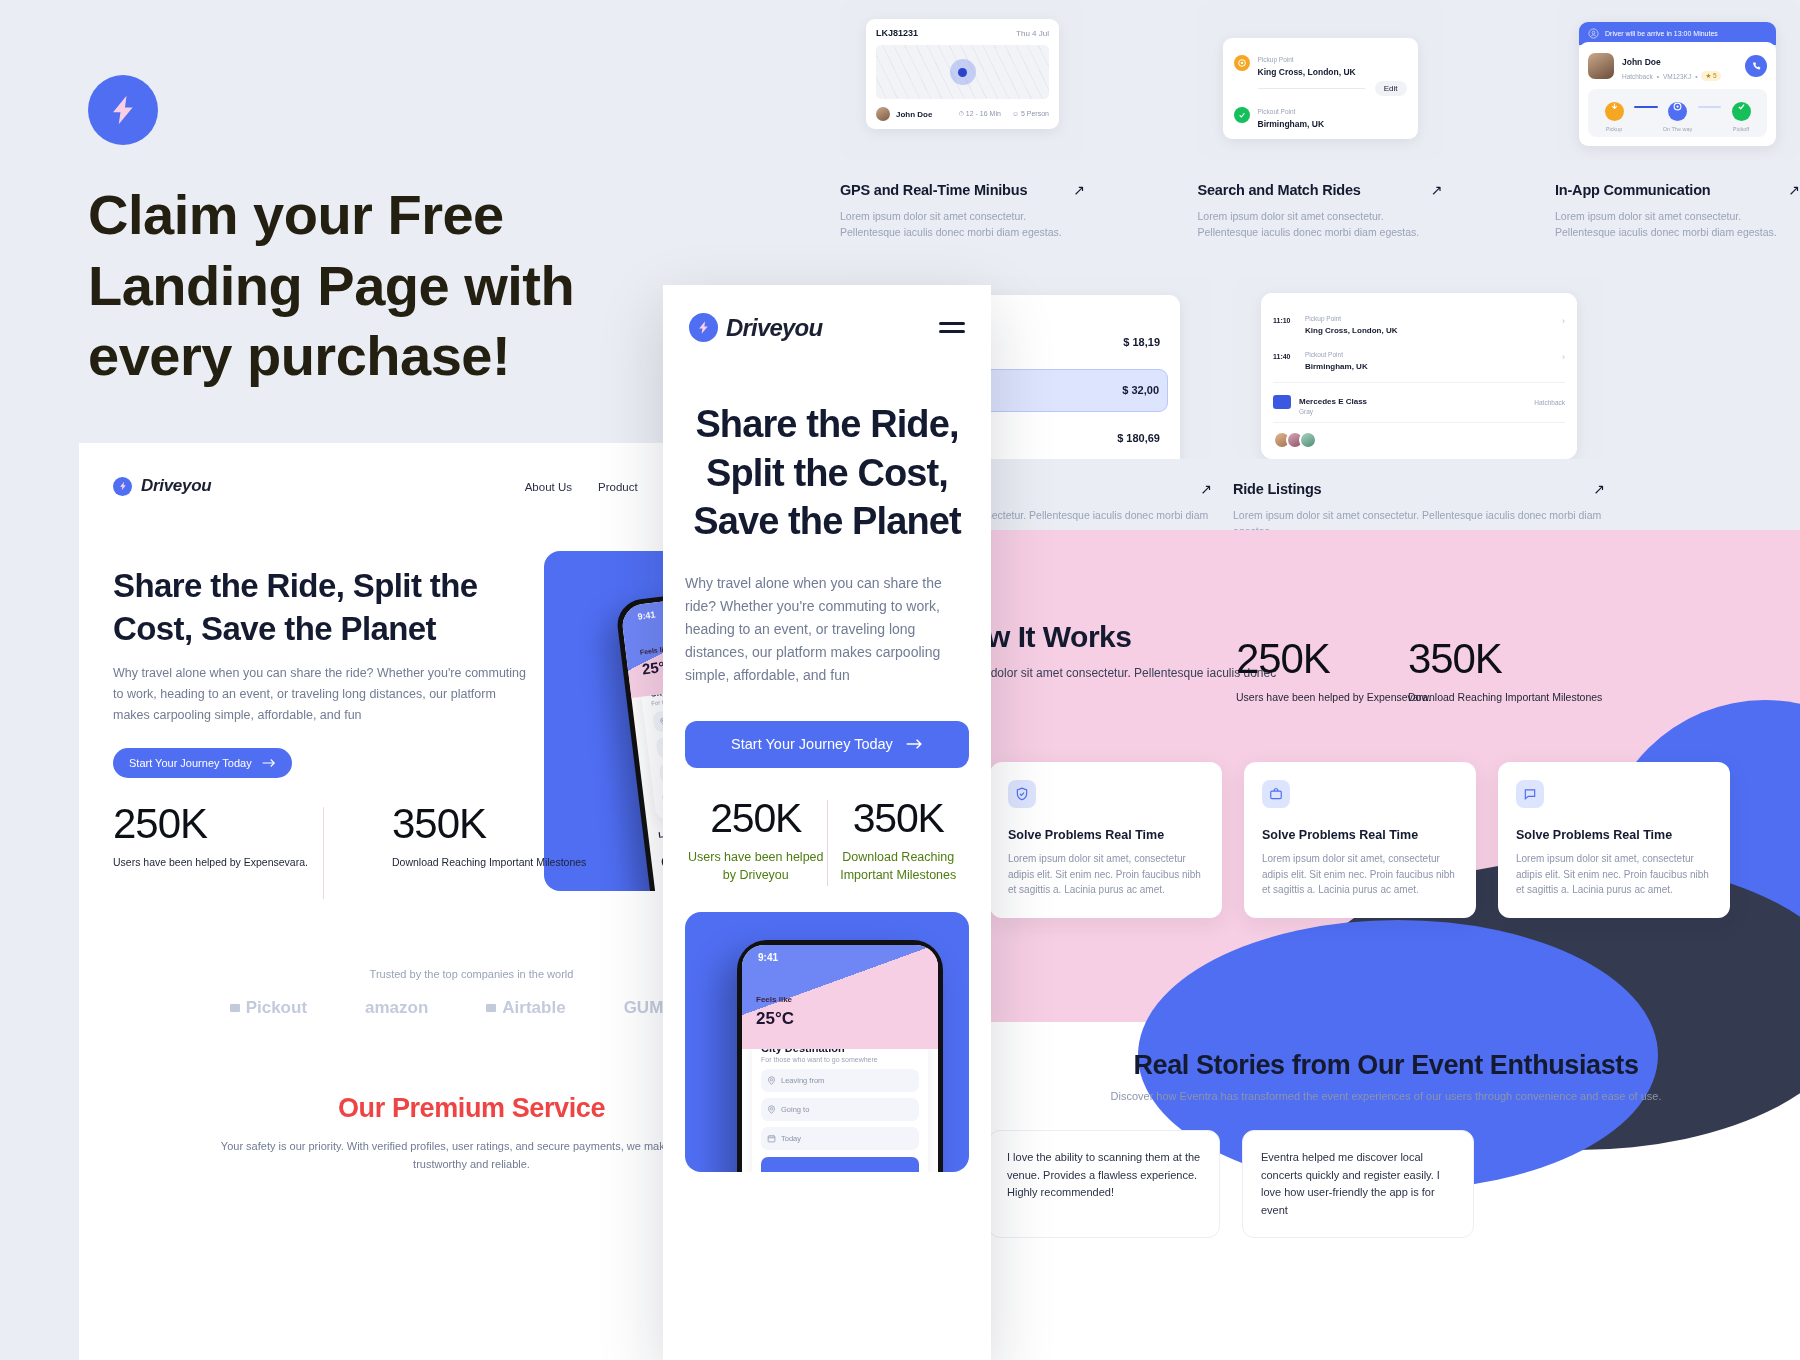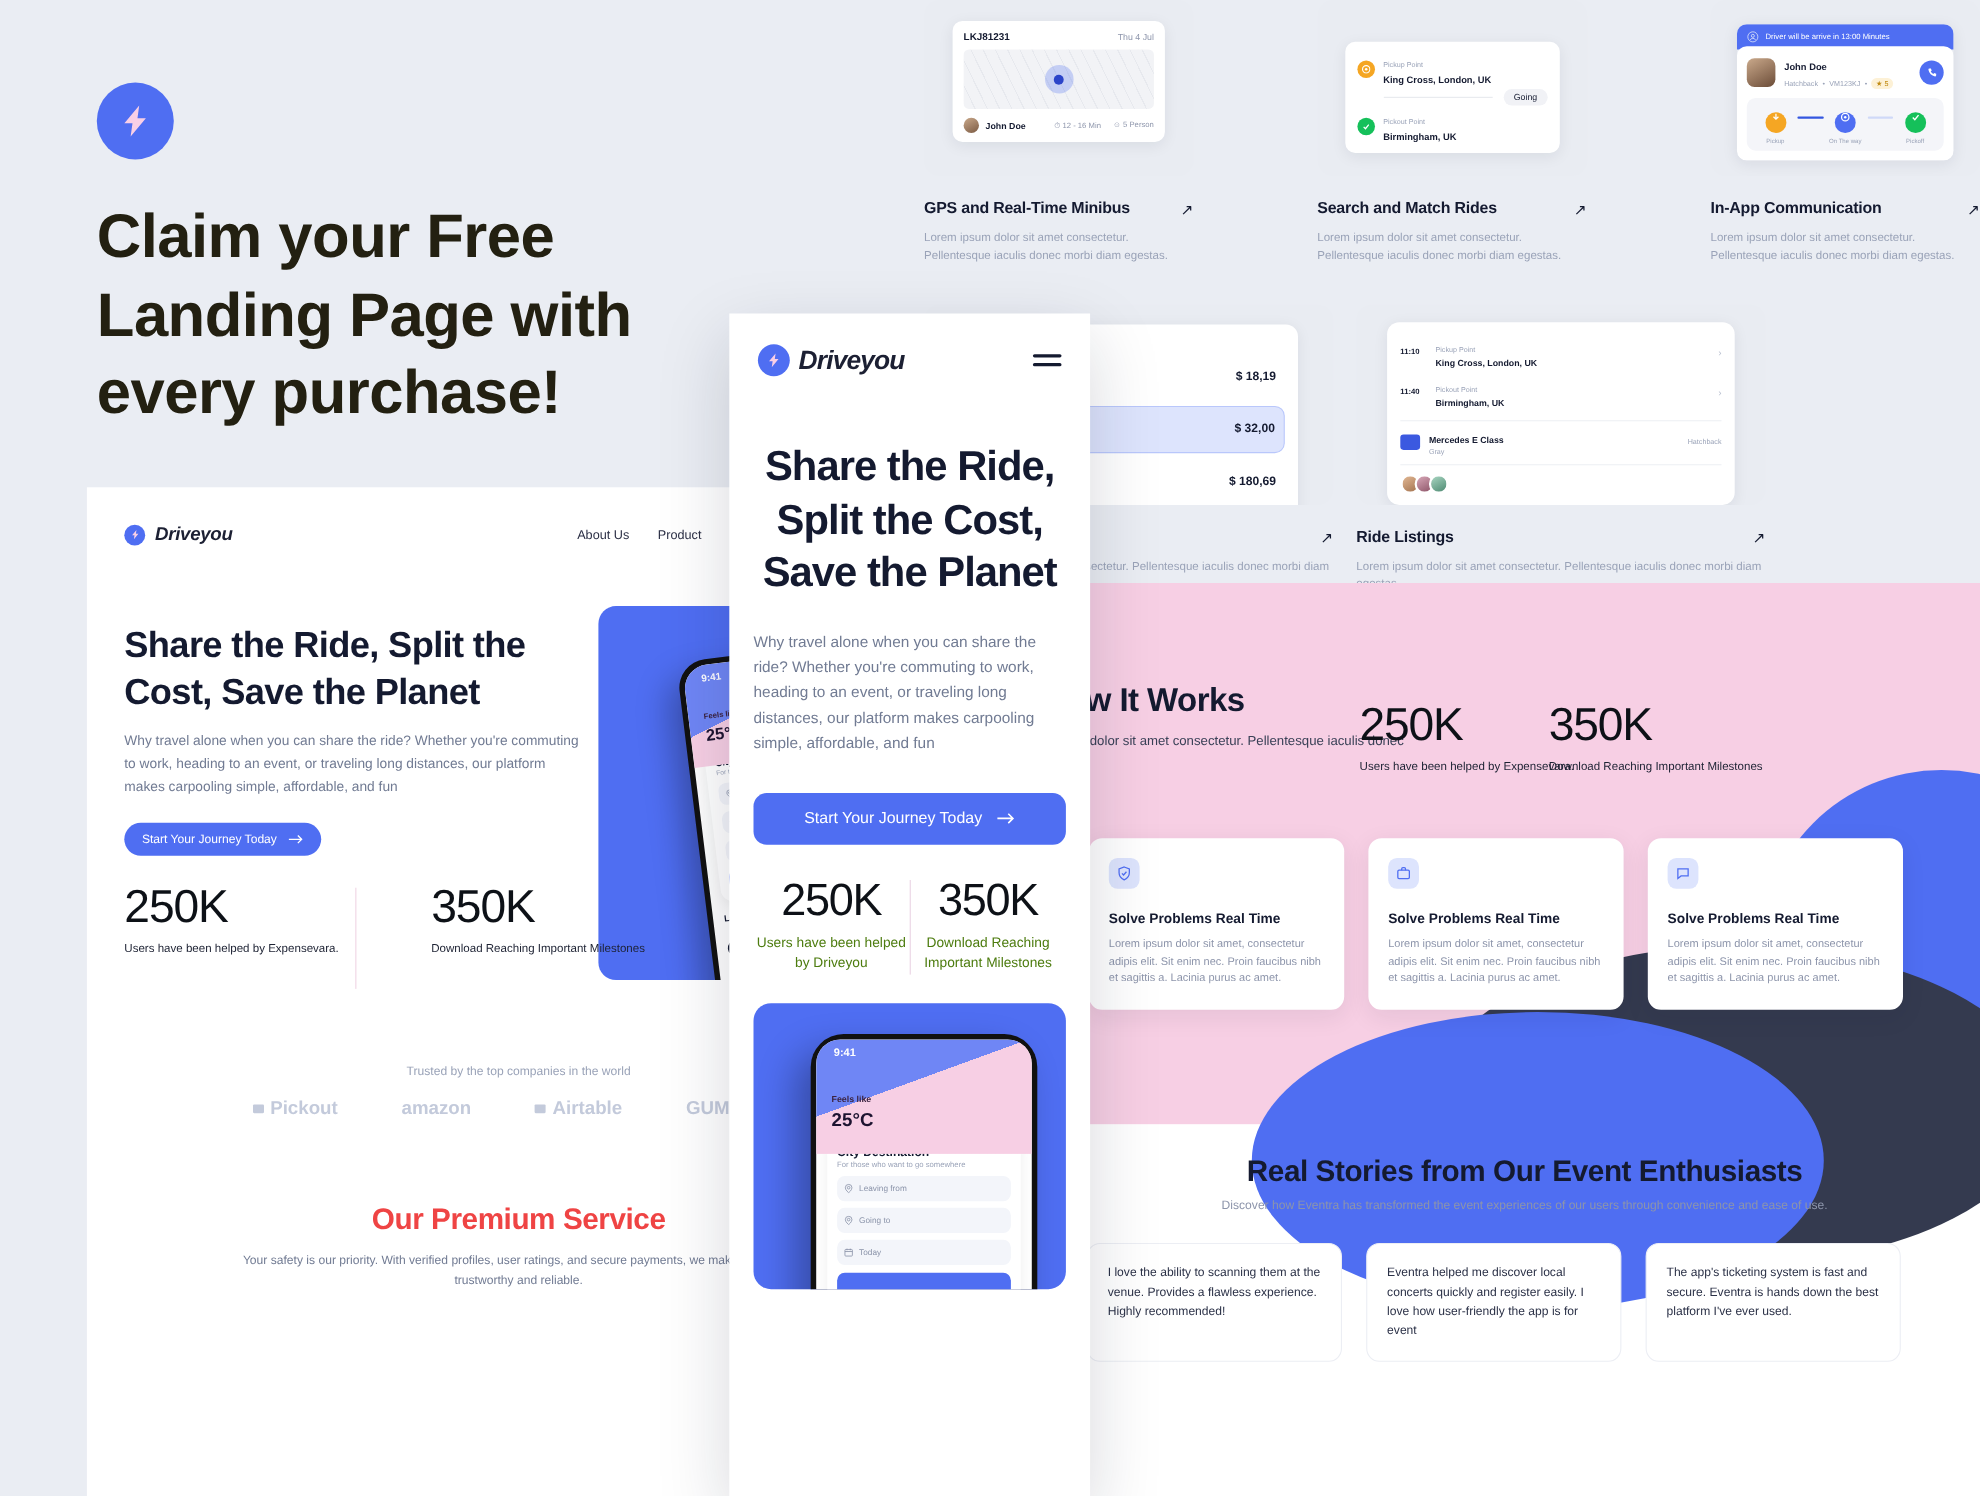--- a/index.html
+++ b/index.html
@@ -376,21 +376,21 @@
                     <circle cx="12" cy="12" r="3.5" fill="#fff"></circle>
                   </svg>
                 </span>
               <span>
                 <span class="pt-lbl">Pickup Point</span>
                 <span class="pt-val" style="display:block">King Cross, London, UK</span>
               </span>
             </div>
             <div class="pt-mid">
               <span class="pt-rule"></span>
-              <button class="pt-edit">Going</button>
+              <button class="pt-edit">Edit</button>
             </div>
             <div class="pt-line">
               <span class="pt-ic gr">
                   <svg viewBox="0 0 24 24">
                     <path d="M5 13l5 5 9-11" stroke="#fff" stroke-width="3.4" fill="none"></path>
                   </svg>
                 </span>
               <span>
                 <span class="pt-lbl">Pickout Point</span>
                 <span class="pt-val" style="display:block">Birmingham, UK</span>
@@ -591,21 +591,20 @@
         <div class="sc-t">Solve Problems Real Time</div>
         <div class="sc-d">Lorem ipsum dolor sit amet, consectetur adipis elit. Sit enim nec. Proin faucibus nibh et sagittis a. Lacinia purus ac amet.</div>
       </div>
     </div>
 
     <div class="strip-tt">Real Stories from Our  Event Enthusiasts</div>
     <div class="strip-ts">Discover how Eventra has transformed the event experiences of our users through convenience and ease of use.</div>
     <div class="tm-row">
       <div class="tm">I love the ability to scanning them at the venue. Provides a flawless experience. Highly recommended!</div>
       <div class="tm">Eventra helped me discover local concerts quickly and register easily. I love how user-friendly the app is for event</div>
-      <div class="tm">The app's ticketing system is fast and secure. Eventra is hands down the best platform I've ever used.</div>
     </div>
   </div>
 
   <div class="mob">
     <div class="mob-nav">
       <span class="mob-brand">
         <span class="mob-brand-dot">
             <svg viewBox="0 0 24 24">
               <path d="M14.5 2 5 13.5h5.2L9 22l9.8-11.7h-5.4z" fill="#f9cfe6"></path>
             </svg>

